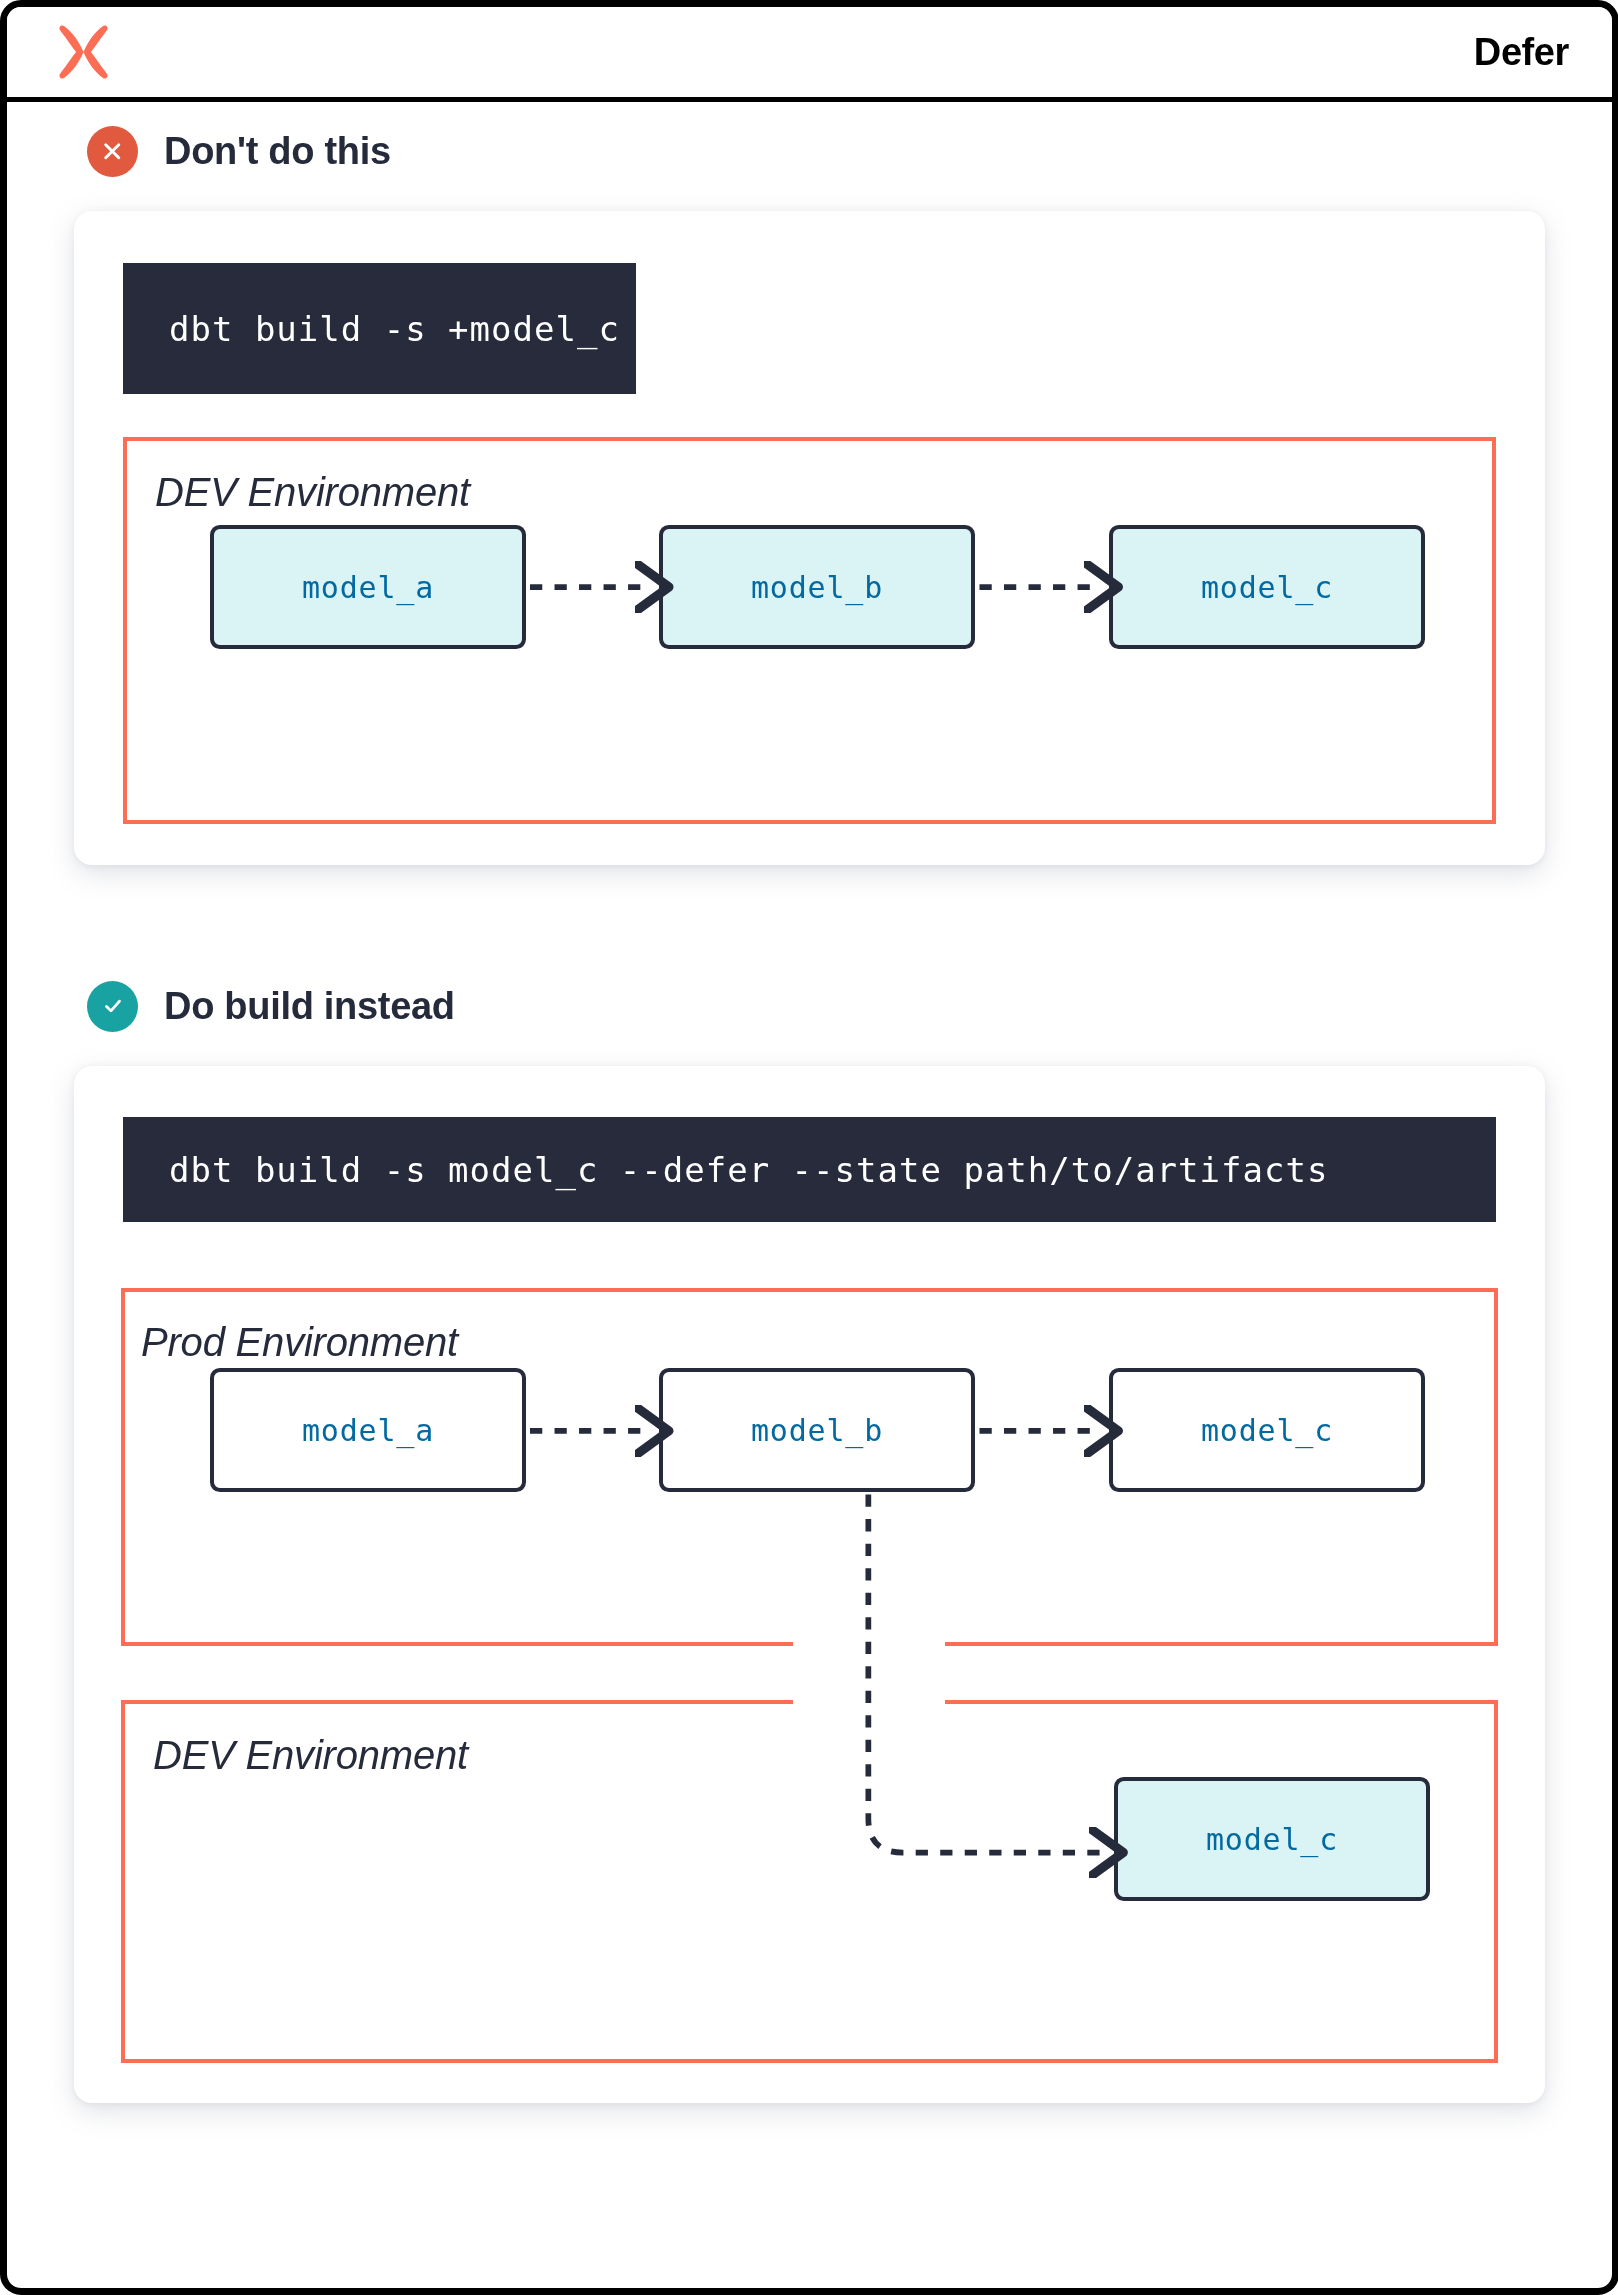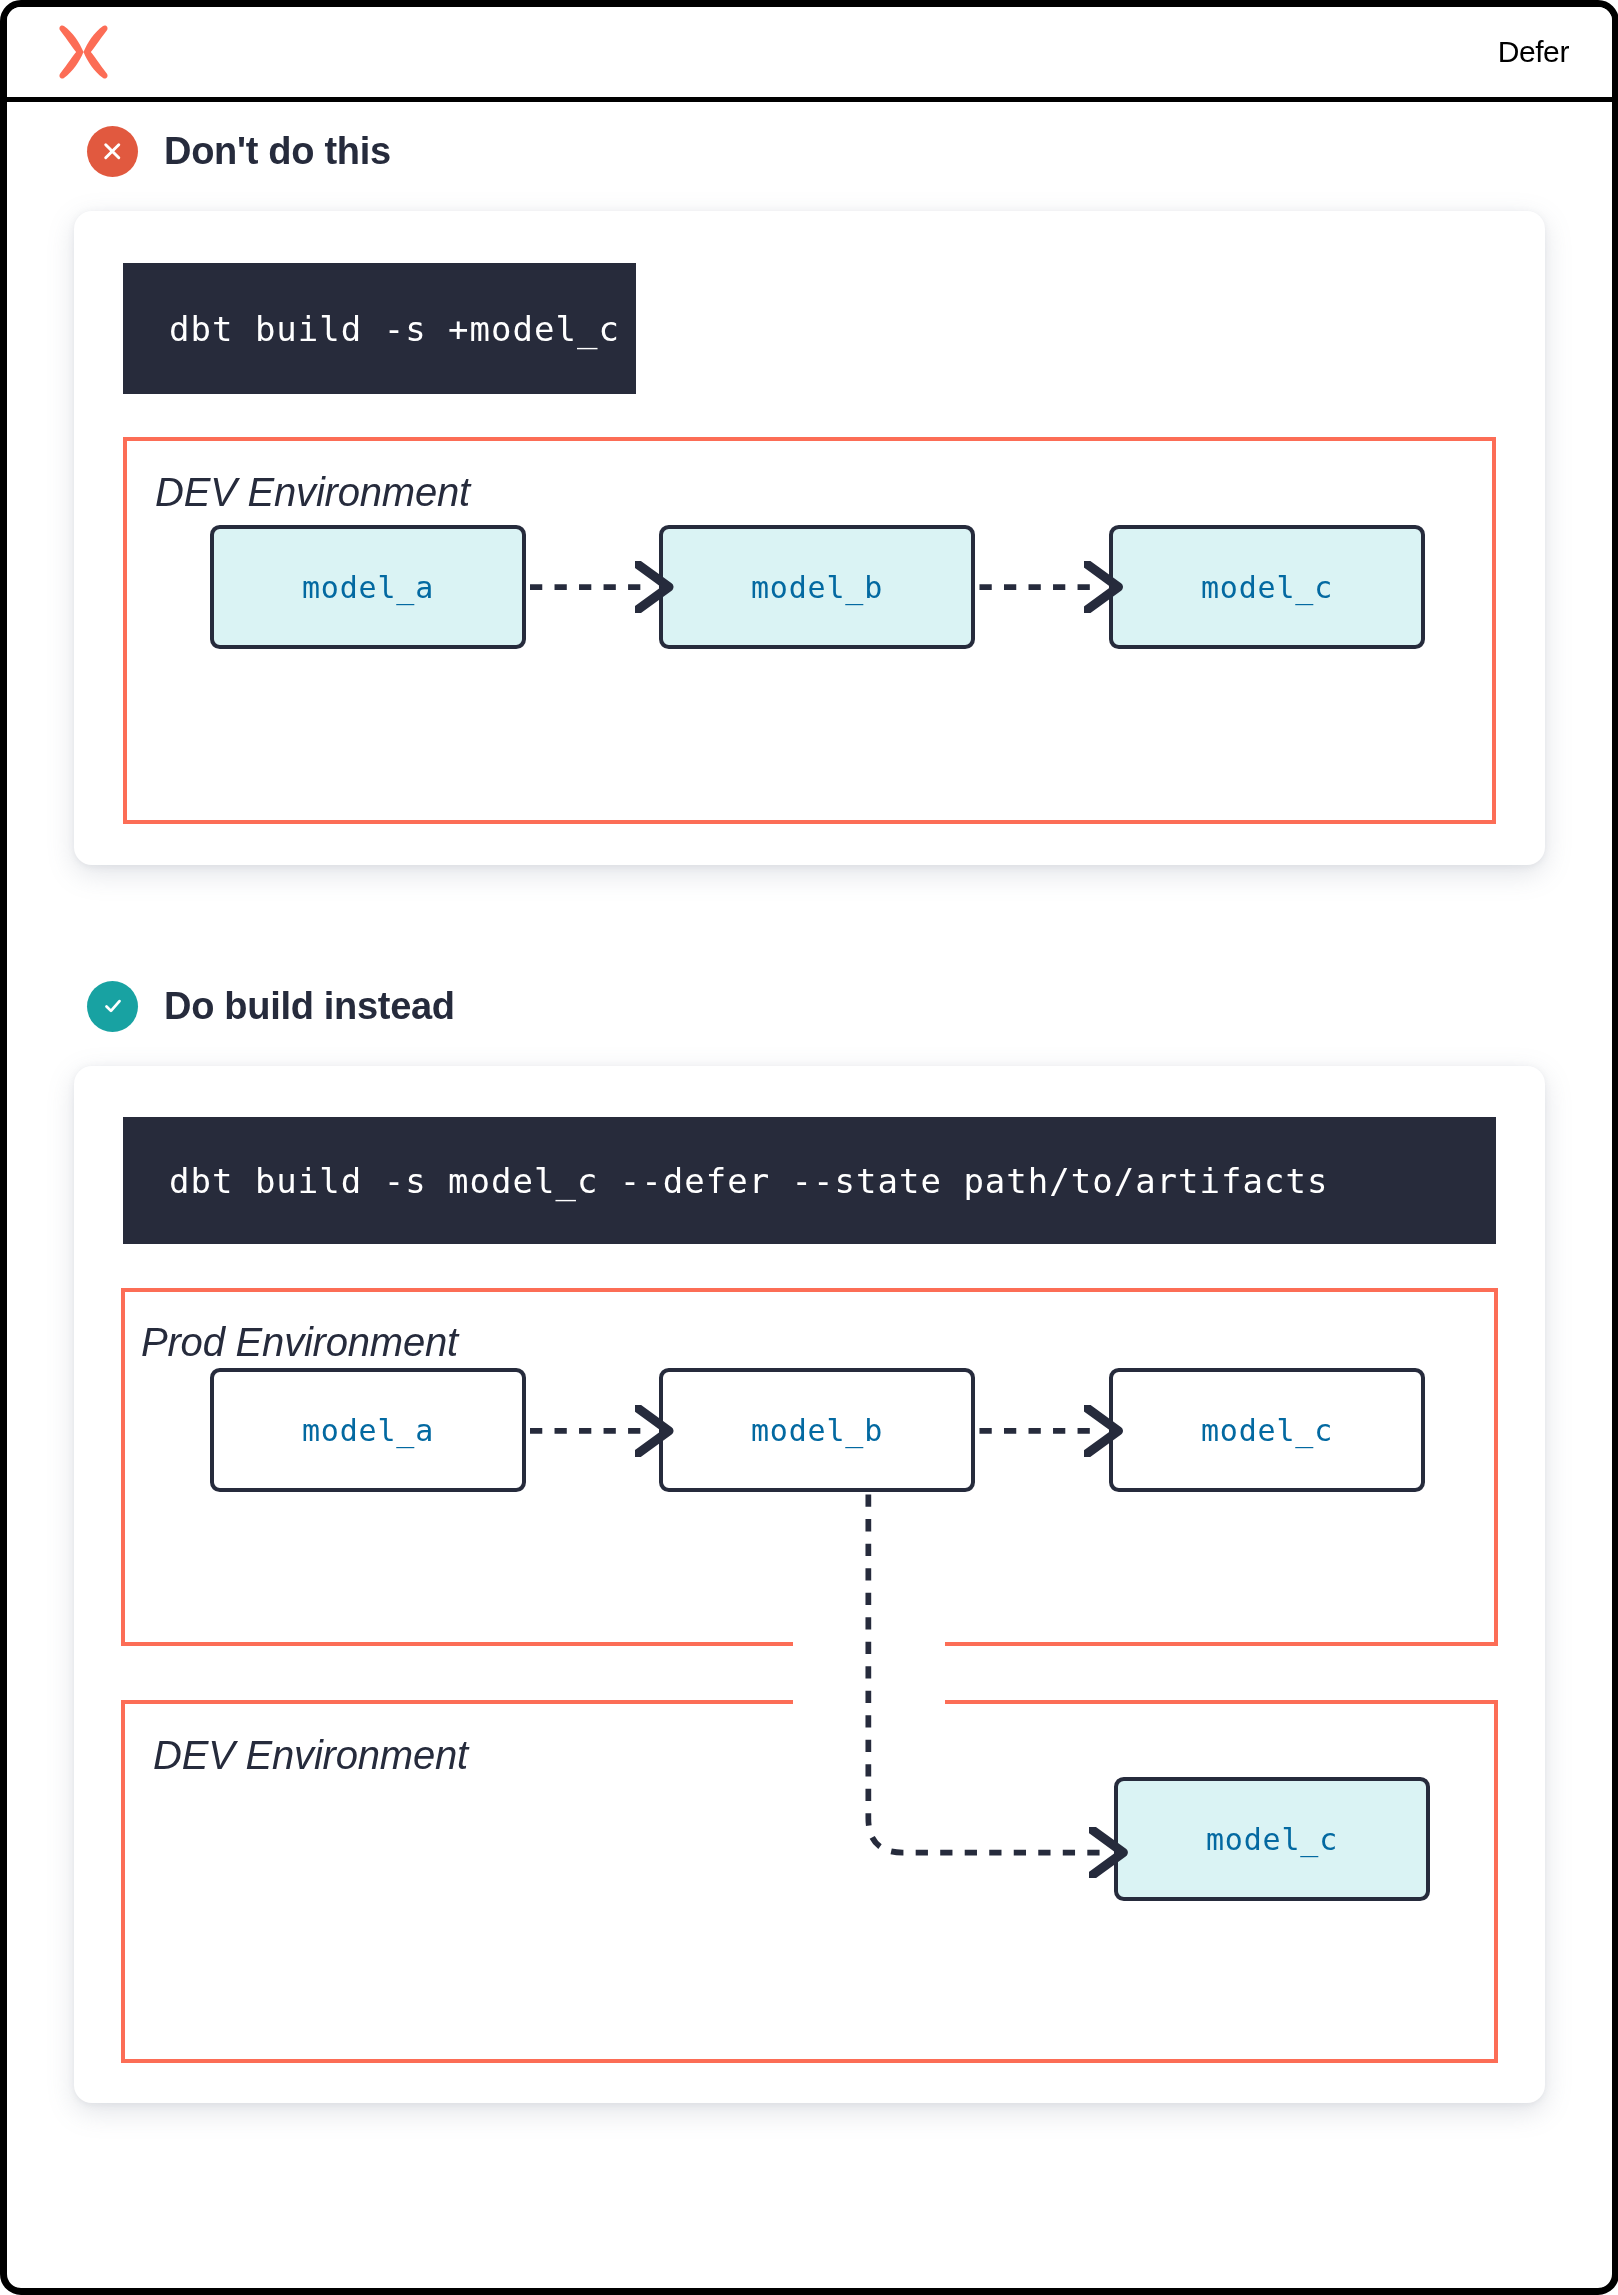--- a/index.html
+++ b/index.html
@@ -34,22 +34,22 @@
     justify-content: space-between;
     padding: 0 43px 0 47px;
   }
 
   .logo-wrap {
     width: 59px; height: 64px;
     display: flex; align-items: center; justify-content: center;
   }
 
   .header-title {
-    font-size: 30px;
-    font-weight: 400;
+    font-size: 38px;
+    font-weight: 700;
     color: #000000;
     letter-spacing: -0.4px;
     font-family: "Liberation Sans", sans-serif;
   }
 
   
   .section { position: absolute; left: 0; width: 100%; }
   #section-dont { top: 95px; }
   #section-do   { top: 950px; }
 
@@ -96,21 +96,21 @@
     color: #ffffff;
     font-family: "DejaVu Sans Mono", "Liberation Mono", monospace;
     font-size: 34px;
     letter-spacing: 1px;
     display: flex;
     align-items: center;
     padding-left: 46px;
     white-space: pre;
   }
   #code-dont { left: 49px; top: 52px; width: 513px; height: 131px; }
-  #code-do   { left: 49px; top: 51px; width: 1373px; height: 127px; }
+  #code-do   { left: 49px; top: 51px; width: 1373px; height: 105px; }
 
   
   .env {
     position: absolute;
     border: 4.1px solid #fc6d56;
     background: transparent;
   }
   .env-label {
     position: absolute;
     font-size: 40px;

